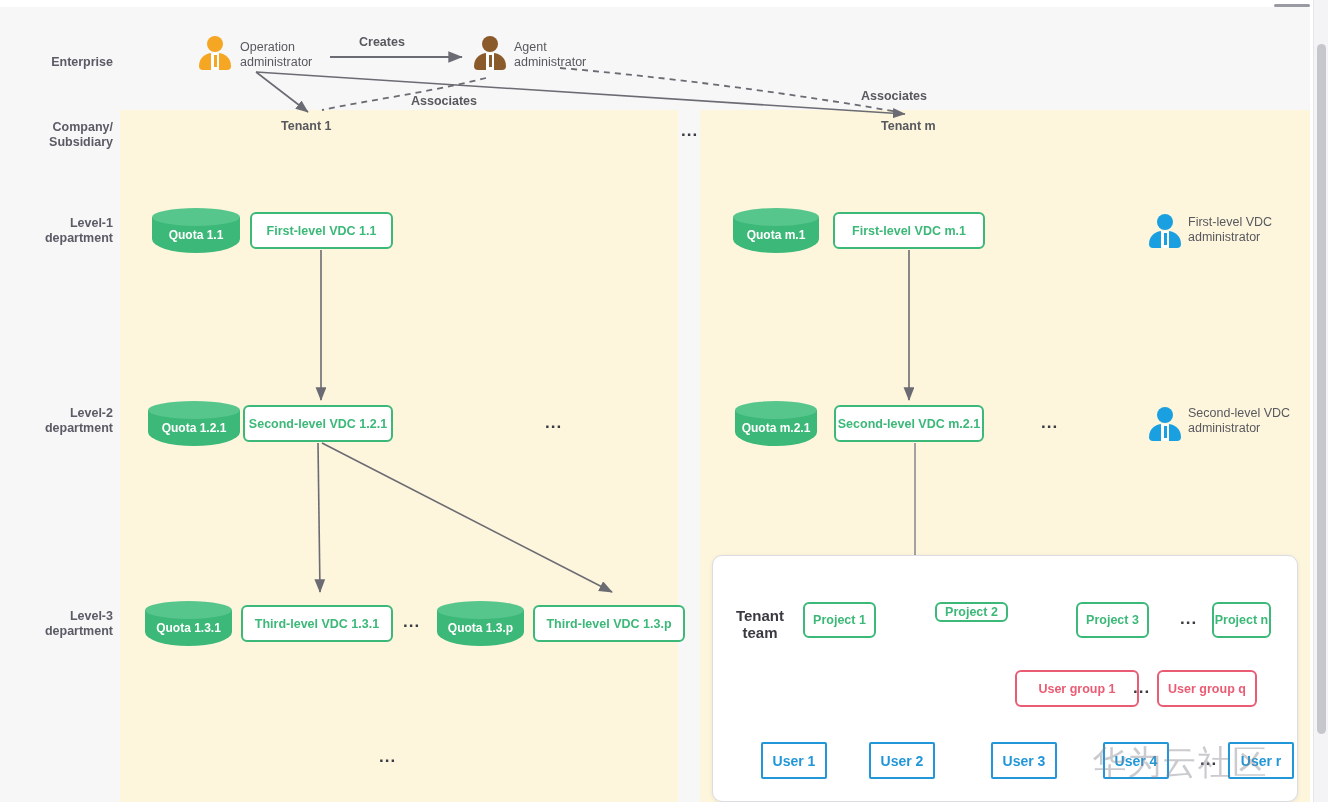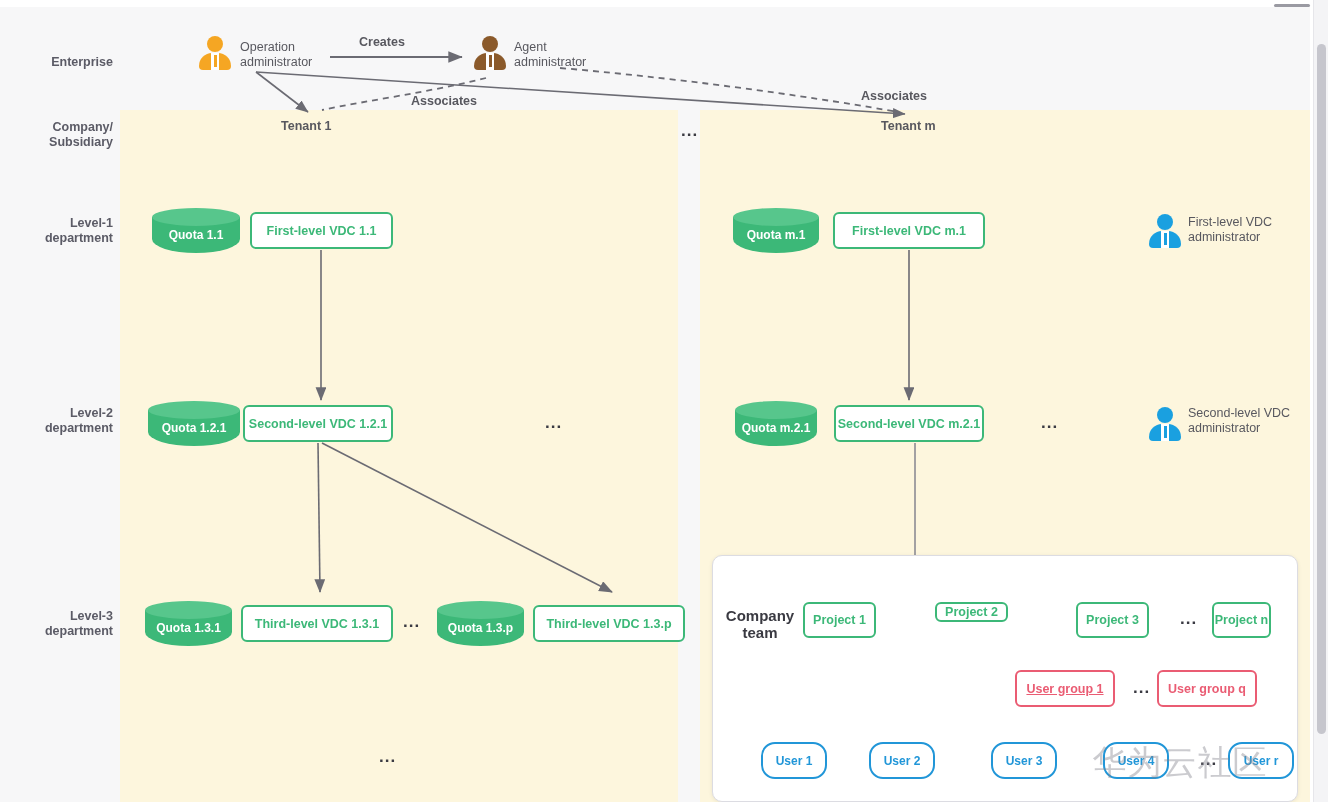--- a/index.html
+++ b/index.html
@@ -45,22 +45,22 @@
     position:absolute;background:#ffffff;border:2px solid #3cb878;border-radius:6px;
     color:#3cb878;font-size:12.5px;font-weight:bold;
     display:flex;align-items:center;justify-content:center;box-sizing:border-box;white-space:nowrap;
   }
   .ugroup-box{
     position:absolute;background:#ffffff;border:2.5px solid #ea5c73;border-radius:6px;
     color:#ea5c73;font-size:12.5px;font-weight:bold;
     display:flex;align-items:center;justify-content:center;box-sizing:border-box;white-space:nowrap;
   }
   .user-box{
-    position:absolute;background:#ffffff;border:2.5px solid #2196d8;border-radius:14px;
-    color:#2196d8;font-size:12px;font-weight:bold;
+    position:absolute;background:#ffffff;border:2.5px solid #2196d8;border-radius:2px;
+    color:#2196d8;font-size:14px;font-weight:bold;
     display:flex;align-items:center;justify-content:center;box-sizing:border-box;white-space:nowrap;
   }
 
   
   .quota{position:absolute;}
   .quota .cyl-body{
     position:absolute;left:0;top:9px;width:100%;height:36px;
     background:#3cb878;border-radius:0 0 50% 50%/0 0 14px 14px;
   }
   .quota .cyl-top{
@@ -297,39 +297,39 @@
     <div class="shirt"></div>
     <div class="tie" style="background:#1aa0e0;"></div>
   </div>
   <div class="person-text" style="left:1188px;top:406px;">
     <div>Second-level VDC</div>
     <div>administrator</div>
   </div>
 
   <div id="project-card"></div>
   <div id="project-team-label">
-    <div>Company</div>
+    <div>Tenant</div>
     <div>team</div>
   </div>
 
   <div class="proj-box" style="left:803px;top:602px;width:73px;height:36px;">
     <span>Project 1</span>
   </div>
   <div class="proj-box" style="left:935px;top:602px;width:73px;height:20px;">
     <span>Project 2</span>
   </div>
   <div class="proj-box" style="left:1076px;top:602px;width:73px;height:36px;">
     <span>Project 3</span>
   </div>
   <div class="ellipsis" style="left:1180px;top:610px;">...</div>
   <div class="proj-box" style="left:1212px;top:602px;width:59px;height:36px;">
     <span>Project n</span>
   </div>
 
-  <div class="ugroup-box" style="left:1015px;top:670px;width:100px;height:37px;text-decoration:underline;">
+  <div class="ugroup-box" style="left:1015px;top:670px;width:124px;height:37px;">
     <span>User group 1</span>
   </div>
   <div class="ellipsis" style="left:1133px;top:679px;">...</div>
   <div class="ugroup-box" style="left:1157px;top:670px;width:100px;height:37px;">
     <span>User group q</span>
   </div>
 
   <div class="user-box" style="left:761px;top:742px;width:66px;height:37px;">
     <span>User 1</span>
   </div>

